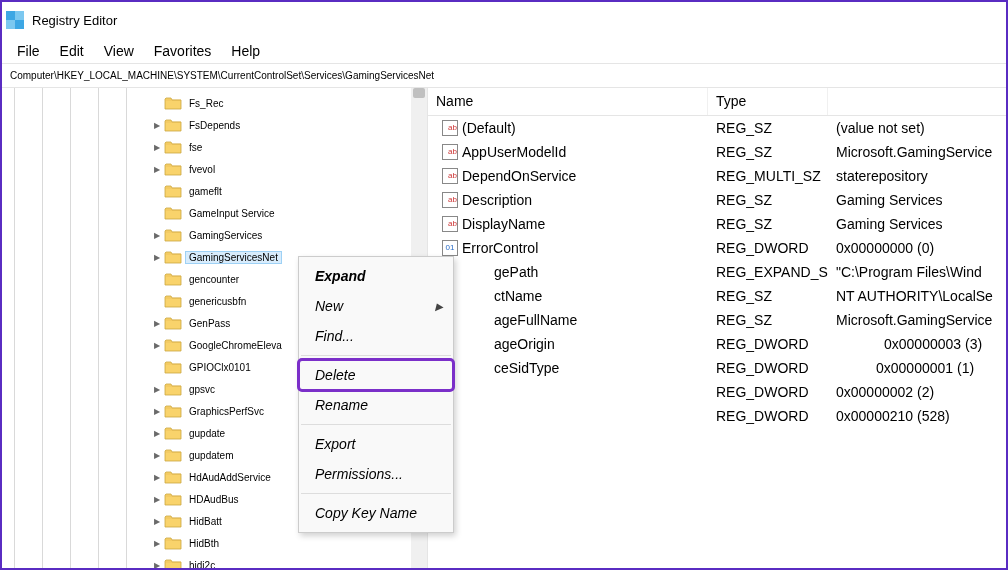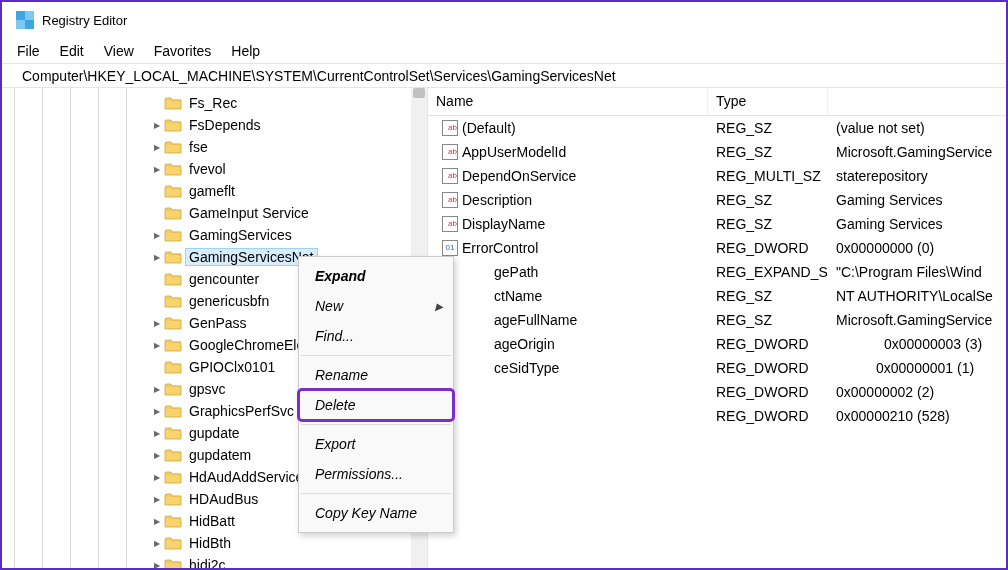--- a/index.html
+++ b/index.html
@@ -1,49 +1,49 @@
 <!DOCTYPE html>
 <html><head>
 <meta charset="utf-8">
 <style>
   * { box-sizing: border-box; margin: 0; padding: 0; font-family: "Segoe UI", Tahoma, sans-serif; }
   body { width: 1008px; height: 570px; background: #fff; color: #000; font-size: 14px; position: relative; overflow: hidden; border: 2px solid #5a2cc2; }
   
   
-  .titlebar { height: 36px; display: flex; align-items: center; padding-left: 14px; gap: 8px; }
+  .titlebar { height: 36px; display: flex; align-items: center; padding-left: 4px; gap: 8px; }
   .app-icon { width: 18px; height: 18px; display: flex; flex-wrap: wrap; }
   .app-icon span { width: 9px; height: 9px; }
   .app-icon .a { background:#3da7e4; }
   .app-icon .b { background:#7cc8f0; }
   .app-icon .c { background:#7cc8f0; }
   .app-icon .d { background:#3da7e4; }
   .title-text { font-size: 13px; }
 
   
   .menubar { height: 26px; display:flex; align-items:center; gap:0; border-bottom:1px solid #e5e5e5; padding-left:5px;}
   .menubar .mitem { padding:3px 10px; font-size:14px; }
 
   
-  .addr { height: 24px; padding:2px 20px; font-size:14px; border-bottom:1px solid #e5e5e5; display:flex; align-items:center;}
+  .addr { height: 24px; padding:2px 8px; font-size:10px; border-bottom:1px solid #e5e5e5; display:flex; align-items:center;}
   .addr-text { white-space: nowrap; }
 
   
   .main { display:flex; height: calc(570px - 36px - 26px - 24px - 4px); }
 
   
   .tree-wrap { width: 426px; border-right: 1px solid #e5e5e5; display:flex; overflow:hidden; position:relative;}
   .tree-gutter { display:flex; flex-direction: row; }
   .vline { width: 16px; height: 100%; border-left: 1px solid #d9d9d9; margin-left:12px; }
   .vline:first-child { margin-left: 12px; }
   .tree { flex:1; padding-top:4px; padding-left:4px;}
   .node { display:flex; align-items:center; height: 22px; padding-left: 4px; position:relative;}
   .node .expander { width:14px; text-align:center; font-size:10px; color:#5a5a5a; }
   .node .folder { width:18px; height:14px; margin:0 3px 0 0; display:inline-block; position:relative;}
   .folder svg { width:18px; height:14px; display:block;}
-  .node .label { padding:1px 4px; font-size:14px; }
+  .node .label { padding:1px 4px; font-size:10px; }
   .node.selected .label { background:#d8ecfc; border:1px solid #9ed1f5; padding:0 3px;}
   
   
   .tree-scroll { position:absolute; right:0; top:0; bottom:0; width:16px; background:#f0f0f0;}
   .tree-scroll .thumb { position:absolute; left:2px; right:2px; top:0; height:10px; background:#c0c0c0; border-radius:2px;}
 
   
   .values { flex:1; display:flex; flex-direction:column; overflow:hidden;}
   .vhead { height:28px; display:flex; border-bottom:1px solid #e5e5e5; }
   .vhead .col { padding:5px 8px; font-size:14px; border-right:1px solid #f0f0f0;}
@@ -445,26 +445,26 @@
       <span>Expand</span>
     </div>
     <div class="citem">
       <span>New</span>
       <span class="arrow">▶</span>
     </div>
     <div class="citem">
       <span>Find...</span>
     </div>
     <div class="sep"></div>
-    <div class="citem">
-      <span>Rename</span>
-    </div>
     <div class="citem highlight">
       <span>Delete</span>
     </div>
+    <div class="citem">
+      <span>Rename</span>
+    </div>
     <div class="sep"></div>
     <div class="citem">
       <span>Export</span>
     </div>
     <div class="citem">
       <span>Permissions...</span>
     </div>
     <div class="sep"></div>
     <div class="citem">
       <span>Copy Key Name</span>

